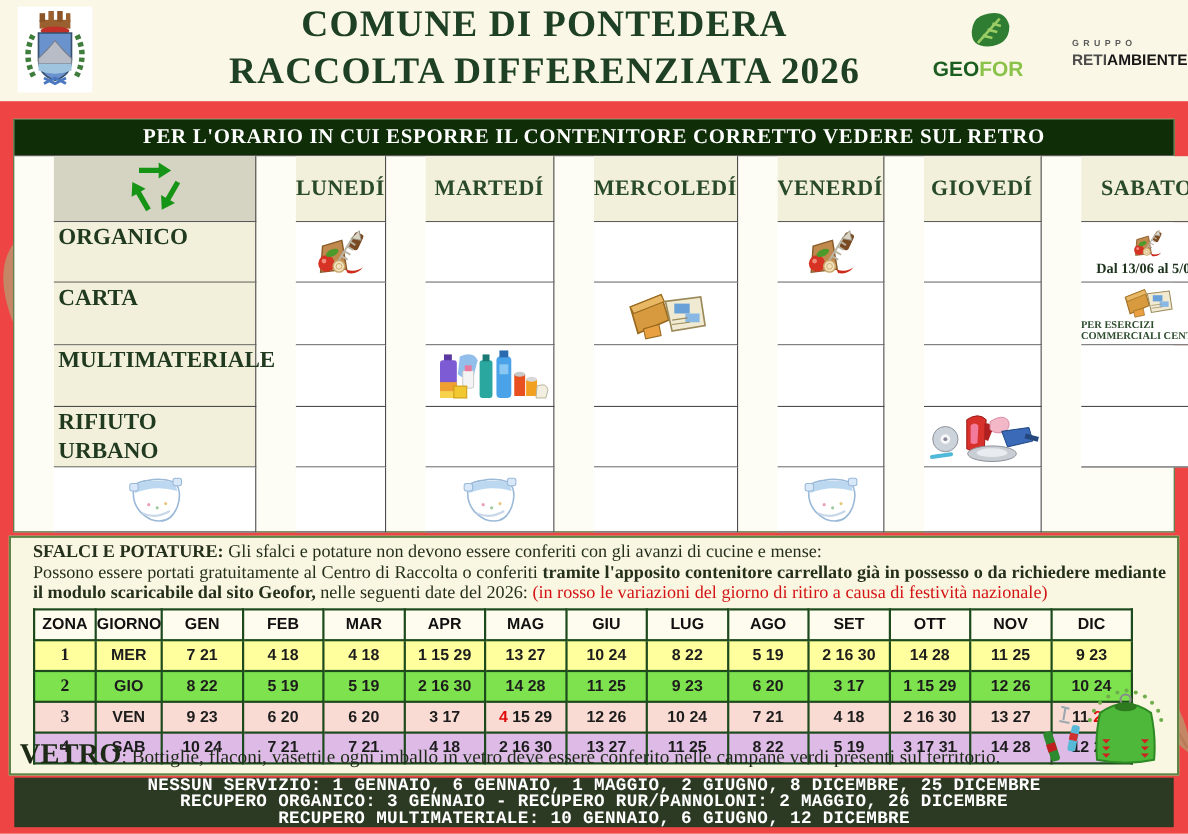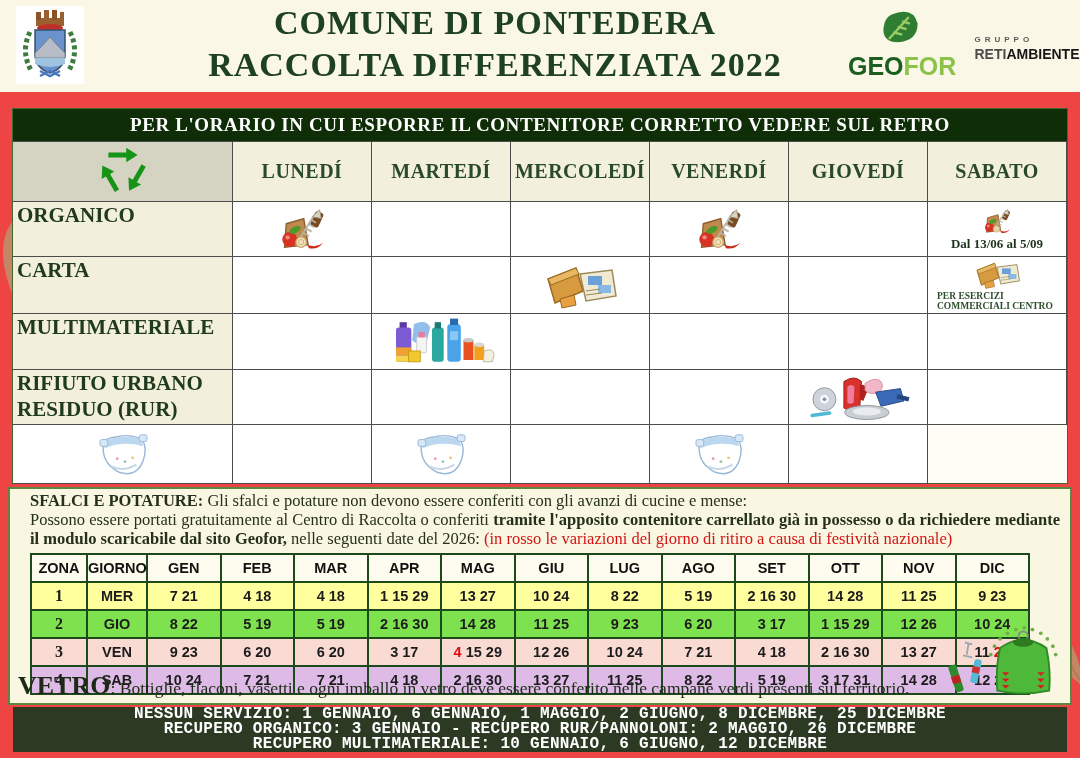--- a/index.html
+++ b/index.html
@@ -9,36 +9,36 @@
   
   .bg-leaf{position:absolute;opacity:.55;}
 
   
   .header{position:absolute;left:0;top:0;width:1080px;height:92px;background:#faf7e6;display:flex;align-items:center;}
   .crest{position:absolute;left:16px;top:6px;width:68px;height:78px;background:#fff;}
   .title-wrap{position:absolute;left:190px;top:2px;width:610px;text-align:center;color:#1e4024;}
   .title-wrap .t1{font-size:34px;font-weight:700;line-height:42px;letter-spacing:1px;}
   .title-wrap .t2{font-size:34px;font-weight:700;line-height:42px;letter-spacing:1px;}
   .geofor{position:absolute;left:848px;top:8px;width:120px;height:76px;}
-  .geofor .word{font-family:"Liberation Sans",sans-serif;font-weight:800;font-size:25px;letter-spacing:0;}
+  .geofor .word{font-family:"Liberation Sans",sans-serif;font-weight:800;font-size:19px;letter-spacing:0;}
   .retiamb{position:absolute;left:972px;top:14px;width:104px;height:66px;display:flex;align-items:center;gap:6px;justify-content:center;}
   .retiamb .txt{font-family:"Liberation Sans",sans-serif;line-height:14px;}
   .retiamb .gruppo{font-size:8px;letter-spacing:4px;color:#5a5a5a;font-weight:600;}
   .retiamb .brand{font-size:14px;}
   .retiamb .reti{color:#4c4c4c;font-weight:600;}
   .retiamb .ambiente{color:#161616;font-weight:800;}
 
   
   .main-panel{position:absolute;left:12px;top:108px;width:1056px;height:376px;background:#fdfdf6;border:1px solid #43682f;box-sizing:border-box;}
   .notice{height:32px;background:#0f2e07;color:#fff;display:flex;align-items:center;justify-content:center;
           font-size:19px;font-weight:600;letter-spacing:.6px;}
   .wgrid{display:grid;grid-template-columns:220px repeat(6,1fr);grid-template-rows:60px 55px 57px 56px 55px 59px;
          border-top:1px solid #4c4c4c;}
   .wgrid>div{border-right:1px solid #4c4c4c;border-bottom:1px solid #4c4c4c;box-sizing:border-box;
-             display:flex;align-items:center;justify-content:center;position:relative;}
+             display:flex;align-items:center;justify-content:center;position:relative;margin-left:36px;}
   .wgrid>div:nth-child(7n+1){border-left:none;}
   .hcell{background:#f2efdb;color:#294a29;font-size:20px;font-weight:700;letter-spacing:.5px;}
   .icon-cell{background:#d5d3c2;}
   .lab{background:#f2efdb;color:#203a20;font-size:21px;font-weight:700;justify-content:flex-start !important;
        padding-left:4px;line-height:26px;flex-direction:column;align-items:flex-start !important;}
   .lab .main-lab{width:100%;}
   .cell{background:#ffffff;flex-direction:column;}
   .small-note{color:#1d331d;font-size:13px;font-weight:700;margin-top:1px;}
   .tiny-note{color:#2d4d2d;font-size:9.5px;font-weight:700;line-height:10.5px;width:120px;margin-top:2px;}
   .red-note{color:#e01818;font-size:11px;font-weight:700;line-height:12px;margin-top:2px;}
@@ -231,21 +231,21 @@
   <svg class="bg-leaf" style="left:1040px;top:600px;transform:rotate(-30deg)" width="50" height="110">
       <use href="#i-leaf-deco"></use>
     </svg>
 
   <div class="header">
     <svg class="crest" viewBox="0 0 64 78">
         <use href="#i-crest"></use>
       </svg>
     <div class="title-wrap">
       <div class="t1">COMUNE DI PONTEDERA</div>
-      <div class="t2">RACCOLTA DIFFERENZIATA 2022</div>
+      <div class="t2">RACCOLTA DIFFERENZIATA 2026</div>
     </div>
     <div class="geofor">
       <svg width="44" height="40" style="margin-left:30px" viewBox="0 0 40 36">
           <use href="#i-geofor-leaf"></use>
         </svg>
       <div class="word">
         <span style="color:#1b5e20">GEO</span><span style="color:#8bc34a">FOR</span>
       </div>
     </div>
     <div class="retiamb">

